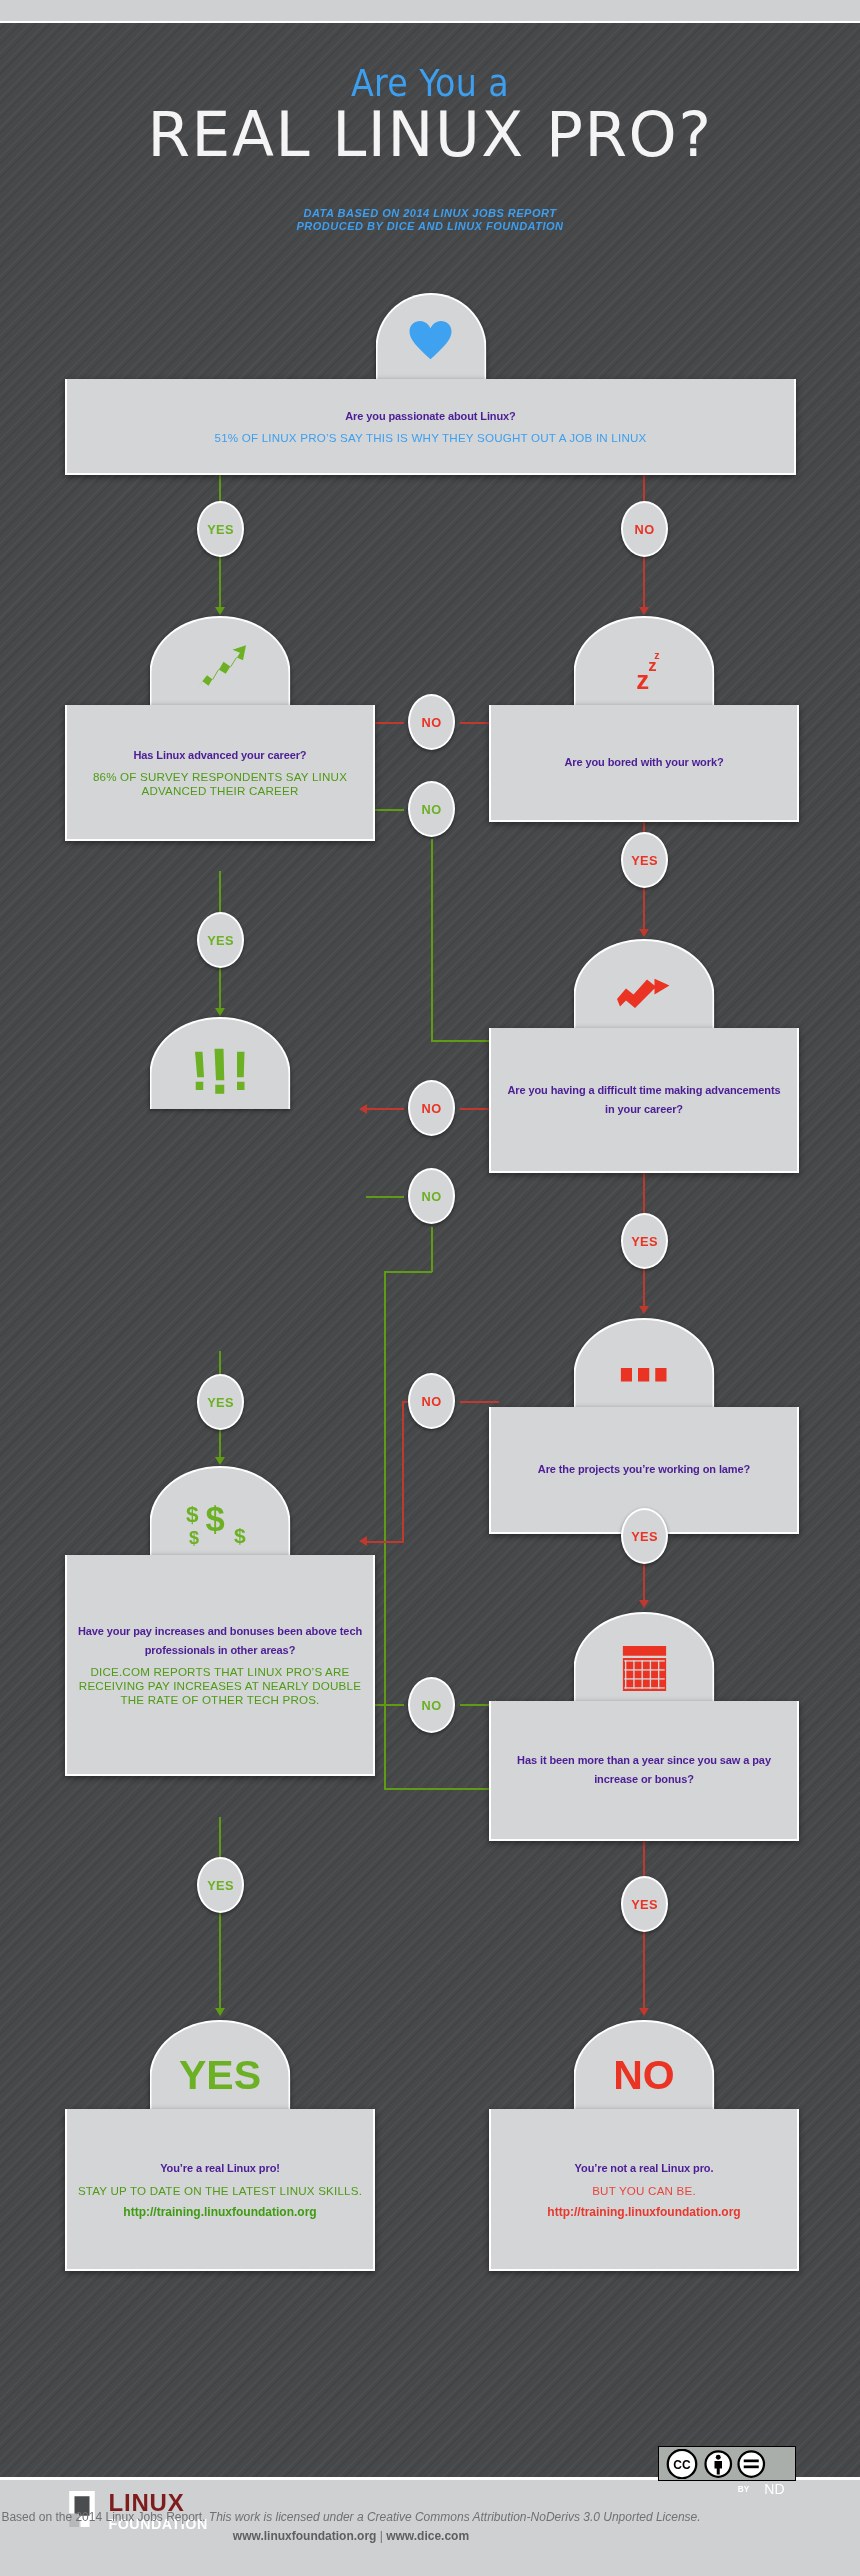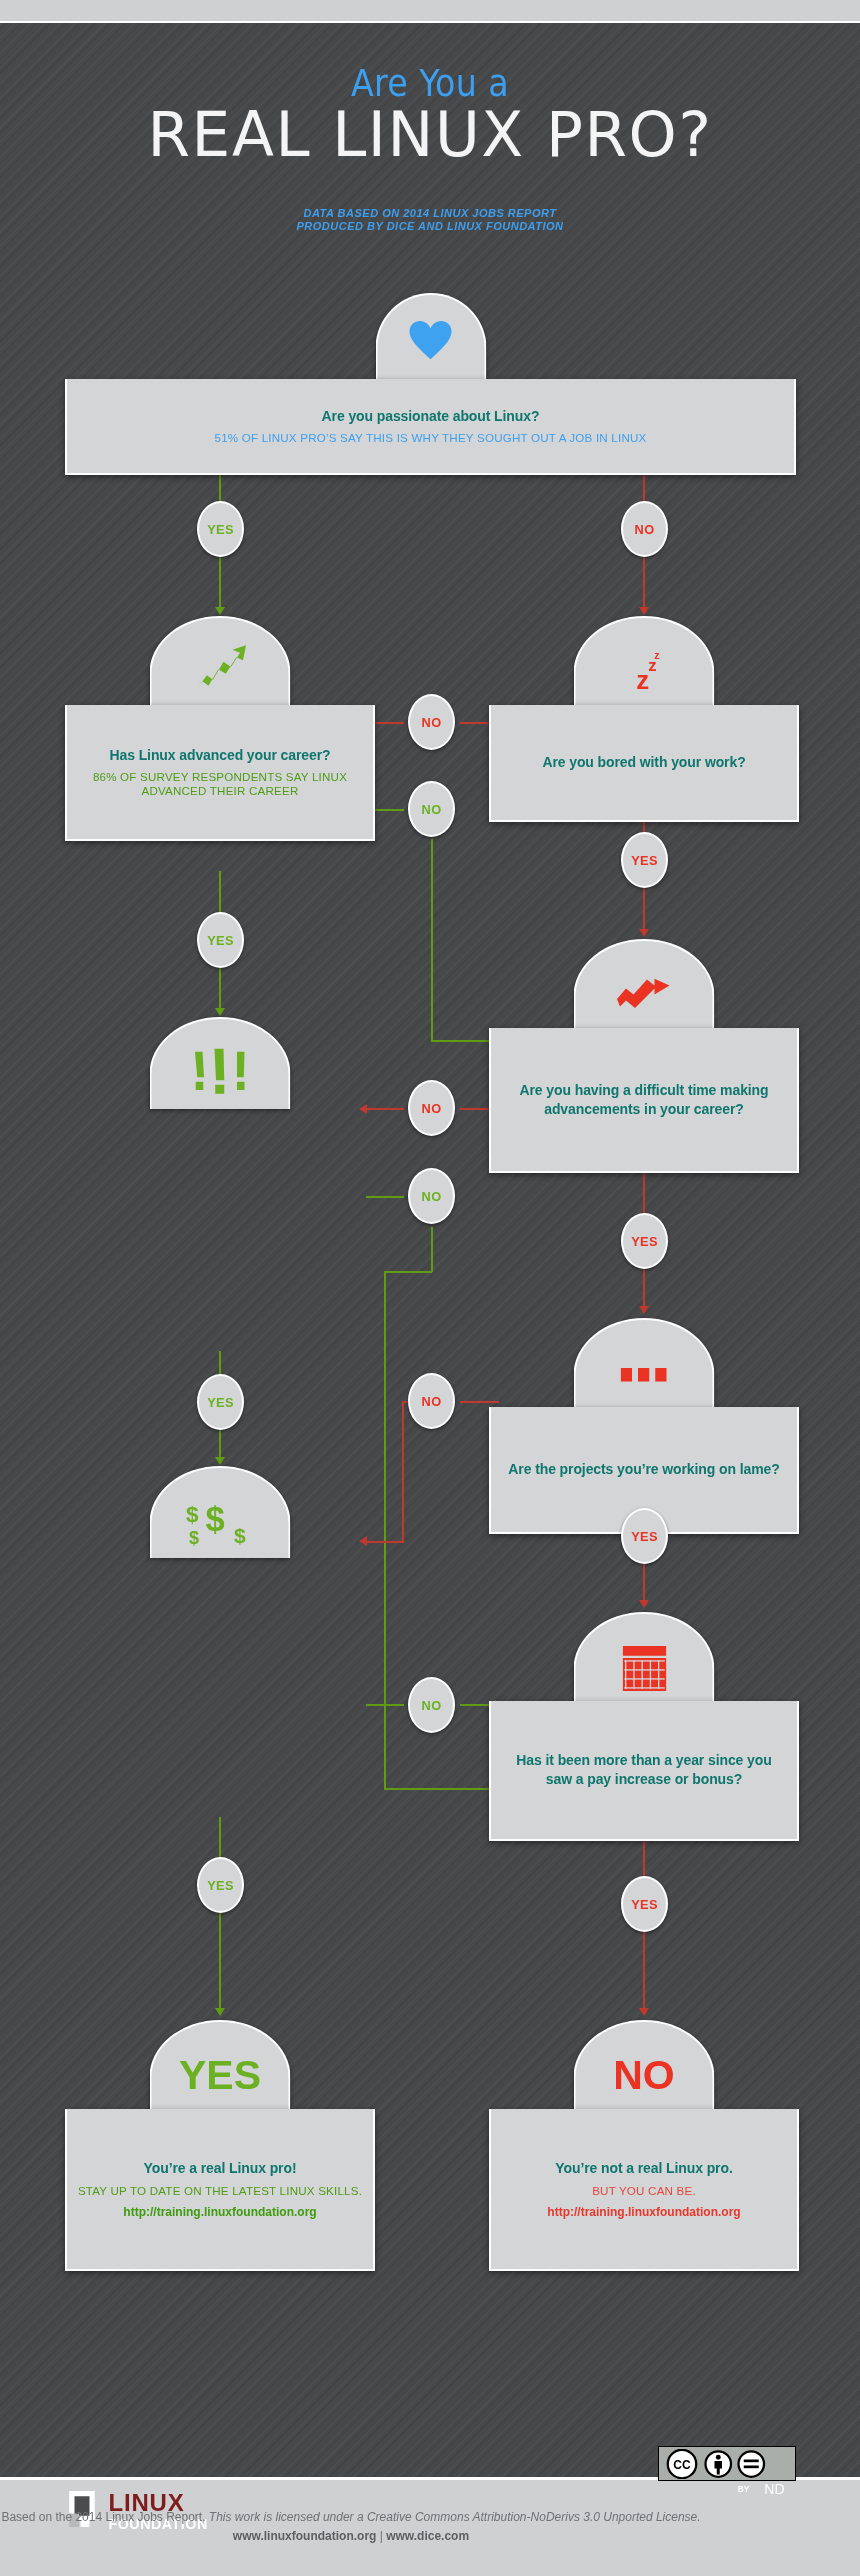--- a/index.html
+++ b/index.html
@@ -49,21 +49,21 @@
     box-shadow:0 1.5px 4.5px rgba(0,0,0,0.45);
     display:flex; align-items:center; justify-content:center;
   }
   .boxb {
     position:absolute; left:0; background:#d3d5d7;
     border:2.3px solid #ffffff; border-top:none;
     box-shadow:0 2.3px 6px rgba(0,0,0,0.45);
     display:flex; flex-direction:column; align-items:center; justify-content:center;
     text-align:center; padding:4.5px 10.5px;
   }
-  .qtitle { color:#0f766e; font-weight:bold; font-size:14px; line-height:19px;
+  .qtitle { color:#4c1d95; font-weight:bold; font-size:11px; line-height:19px;
             font-family:"Liberation Sans Narrow","Liberation Sans",sans-serif;
             letter-spacing:-0.1px; }
   .qsub   { font-size:11.6px; line-height:14px; letter-spacing:0.2px; margin-top:5.3px;
             font-family:"Liberation Sans Narrow","Liberation Sans",sans-serif; }
   .qsub.green { color:#4f9b14; }
   .qsub.blue  { color:#3d9ff0; }
   .qsub.red   { color:#e8453a; }
   .qlink { font-size:12px; font-weight:bold; margin-top:6.8px;
            font-family:"Liberation Sans Narrow","Liberation Sans",sans-serif; }
   .qlink.green { color:#3f9b0f; }
@@ -312,20 +312,24 @@
 <div class="node" style="left:65px; top:1466px; width:310px; height:310px; z-index:5;">
   <div class="dome" style="top:0; width:141px; height:92px;">
     <span style="margin-top:19.5px;">
       <svg width="72" height="50" viewBox="0 0 96 66">
         <text x="2" y="34" font-family="Liberation Sans, sans-serif" font-weight="bold" font-size="30" fill="#6cb023">$</text>
         <text x="28" y="46" font-family="Liberation Sans, sans-serif" font-weight="bold" font-size="46" fill="#6cb023">$</text>
         <text x="6" y="64" font-family="Liberation Sans, sans-serif" font-weight="bold" font-size="24" fill="#6cb023">$</text>
         <text x="66" y="62" font-family="Liberation Sans, sans-serif" font-weight="bold" font-size="28" fill="#6cb023">$</text>
       </svg>
     </span>
+  </div>
+  <div class="boxb" style="top:89px; width:310px; height:221px;">
+    <div class="qtitle">Have your pay increases and bonuses been above tech professionals in other areas?</div>
+    <div class="qsub green">DICE.COM REPORTS THAT LINUX PRO’S ARE RECEIVING PAY INCREASES AT NEARLY DOUBLE THE RATE OF OTHER TECH PROS.</div>
   </div>
 </div>
 
 <div class="node" style="left:489px; top:1318px; width:310px; height:216px; z-index:5;">
   <div class="dome" style="top:0; width:141px; height:92px;">
     <span style="margin-top:22.5px;">
       <svg width="47" height="13.5" viewBox="0 0 62 18">
         <rect x="0" y="0" width="15" height="18" fill="#ea3323"></rect>
         <rect x="23" y="0" width="15" height="18" fill="#ea3323"></rect>
         <rect x="46" y="0" width="15" height="18" fill="#ea3323"></rect>

